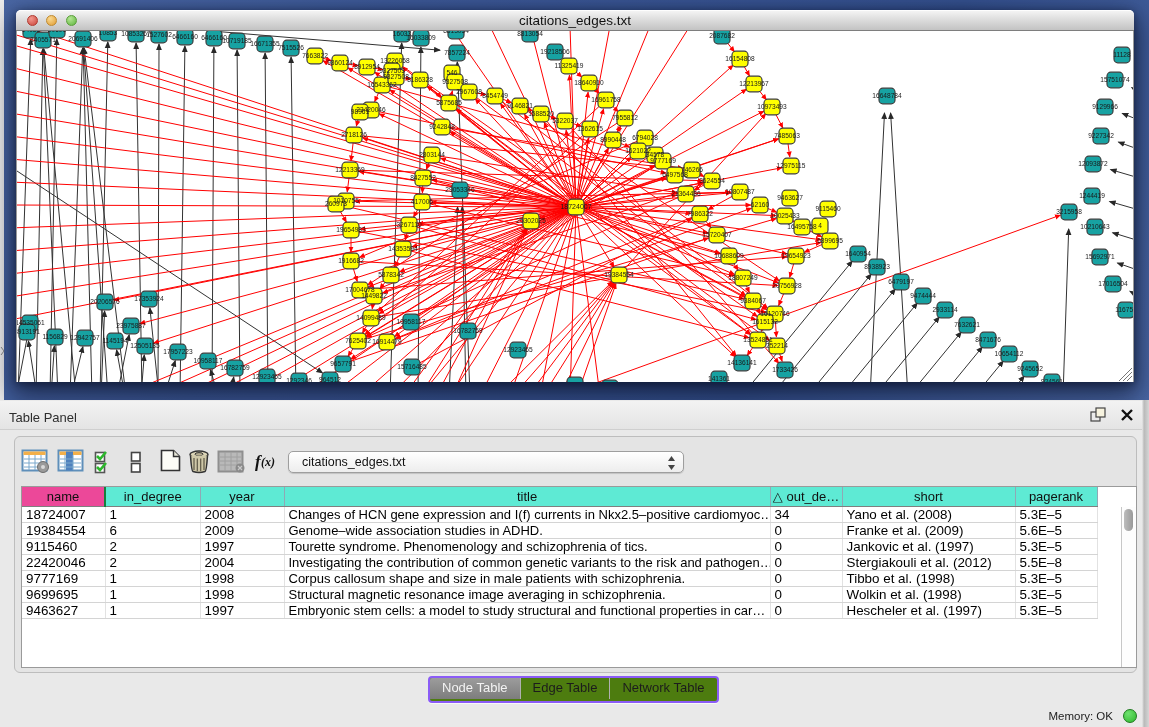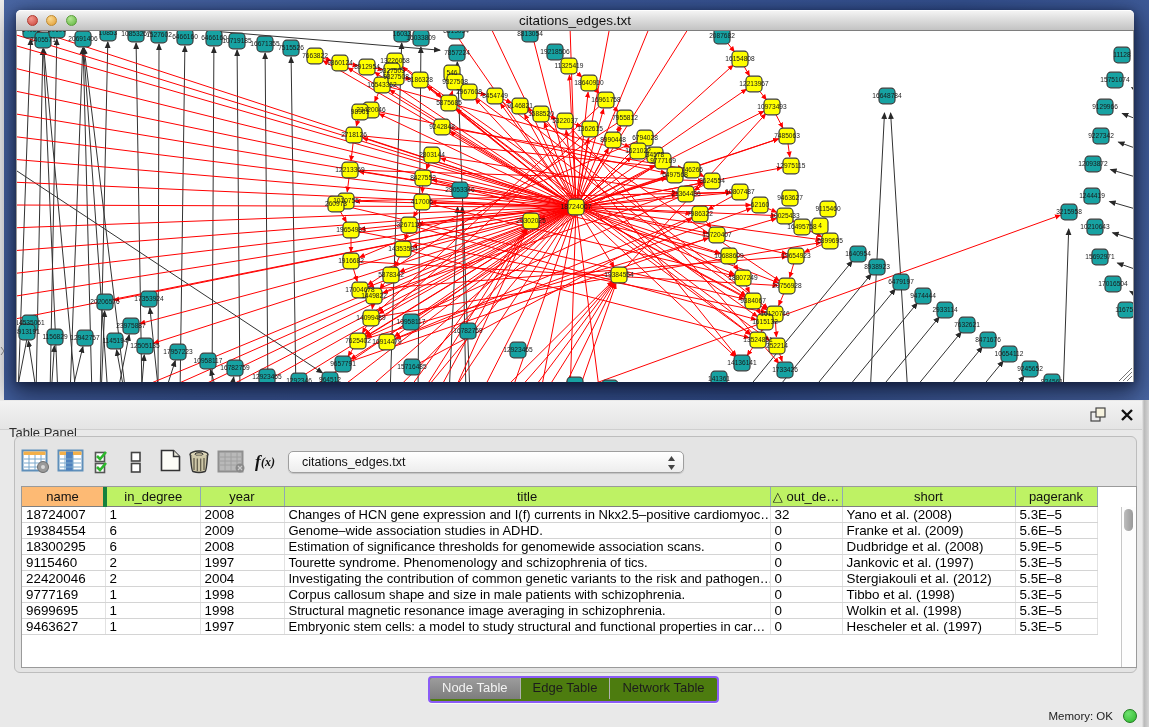--- a/index.html
+++ b/index.html
@@ -15,36 +15,36 @@
   box-shadow:inset 0 1px 0 #fdfdfd; }
 #titlebar .title { position:absolute; left:0; right:0; top:3px; text-align:center;
   font-size:13.5px; color:#111; }
 .tl { position:absolute; top:5px; width:11px; height:11px; border-radius:50%; }
 #content { position:absolute; left:0; top:21px; width:1118px; height:351px;
   background:#fff; border-left:1px solid #9a9a9a; border-right:1px solid #9a9a9a; overflow:hidden; }
 #bottomzone { position:absolute; left:0; top:400px; width:1149px; height:327px;
   background:#e9e9e9; }
 #tp-head { position:absolute; left:0; top:1px; width:1149px; height:29px;
   background:linear-gradient(#f2f2f2,#e4e4e4); border-bottom:1px solid #cfcfcf; }
-#tp-head .t { position:absolute; left:9px; top:9px; font-size:13px; color:#2e2e2e;margin-top:15px; }
+#tp-head .t { position:absolute; left:9px; top:9px; font-size:13px; color:#2e2e2e; }
 #card { position:absolute; left:14px; top:36px; width:1123px; height:237px;
   background:#e4e4e4; border:1px solid #bdbdbd; border-radius:6px; }
 #combo { position:absolute; left:273px; top:14px; width:396px; height:22px;
   border:1px solid #9e9e9e; border-radius:5px;
   background:linear-gradient(#ffffff,#ededed); box-shadow:0 1px 1px rgba(0,0,0,.15);
   font-size:12.5px; color:#111; line-height:21px; padding-left:13px; }
 #combo .arr { position:absolute; right:7px; top:3px; }
 table { border-collapse:collapse; table-layout:fixed; width:1075px;
   font-size:13.4px; }
 #tblwrap { position:absolute; left:6px; top:49px; width:1116px; height:182px;
   background:#fff; border:1px solid #9a9a9a; }
 th { height:19px; font-weight:normal; font-size:13px; color:#111;
   border-right:1px solid #8fa8b5; border-bottom:1px solid #7f7f7f;
-  background:#bef264; overflow:hidden; white-space:nowrap; }
-th.name { background:#fdba74; border-right:4px solid #15803d; }
+  background:#5eead4; overflow:hidden; white-space:nowrap; }
+th.name { background:#ec4899; border-right:2px solid #15803d; }
 td.c3 { font-size:13px; }
 td { height:15px; line-height:13.5px; padding:1.5px 0 0 4px; border-bottom:1px solid #d4d4d4;
   border-right:1px solid #e2e2e2; overflow:hidden; white-space:nowrap; color:#000; }
 #scroll { position:absolute; right:0px; top:20px; width:15px; height:160px;
   border-left:1px solid #c7c7c7; background:#fdfdfd; }
 #thumb { position:absolute; left:2px; top:2px; width:9px; height:22px;
   background:linear-gradient(90deg,#bdbdbd,#999); border-radius:5px; }
 #tabs { position:absolute; left:428px; top:276px; height:27px;
   border:2px solid #8b5cf6; border-radius:4px; background:#4d7c0f;
   display:flex; overflow:hidden; box-shadow:0 1px 0 rgba(255,255,255,.7); }
@@ -739,41 +739,32 @@
                 <th>short</th>
                 <th>pagerank</th>
               </tr>
             </thead>
        <tbody>
 <tr>
                 <td class="c0">18724007</td>
                 <td class="c1">1</td>
                 <td class="c2">2008</td>
                 <td class="c3">Changes of HCN gene expression and I(f) currents in Nkx2.5–positive cardiomyoc…</td>
-                <td class="c4">32</td>
+                <td class="c4">34</td>
                 <td class="c5">Yano et al. (2008)</td>
                 <td class="c6">5.3E–5</td>
               </tr>
 <tr>
                 <td class="c0">19384554</td>
                 <td class="c1">6</td>
                 <td class="c2">2009</td>
                 <td class="c3">Genome–wide association studies in ADHD.</td>
                 <td class="c4">0</td>
                 <td class="c5">Franke et al. (2009)</td>
                 <td class="c6">5.6E–5</td>
-              </tr>
-<tr>
-                <td class="c0">18300295</td>
-                <td class="c1">6</td>
-                <td class="c2">2008</td>
-                <td class="c3">Estimation of significance thresholds for genomewide association scans.</td>
-                <td class="c4">0</td>
-                <td class="c5">Dudbridge et al. (2008)</td>
-                <td class="c6">5.9E–5</td>
               </tr>
 <tr>
                 <td class="c0">9115460</td>
                 <td class="c1">2</td>
                 <td class="c2">1997</td>
                 <td class="c3">Tourette syndrome. Phenomenology and schizophrenia of tics.</td>
                 <td class="c4">0</td>
                 <td class="c5">Jankovic et al. (1997)</td>
                 <td class="c6">5.3E–5</td>
               </tr>

